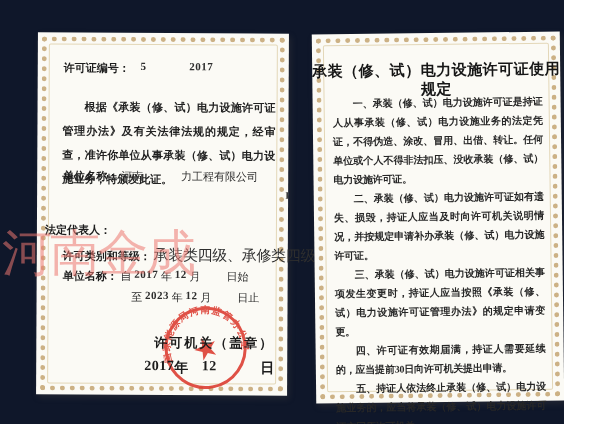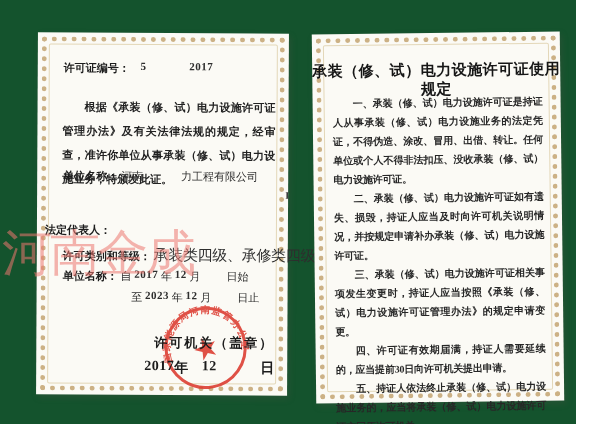--- a/index.html
+++ b/index.html
@@ -1,18 +1,18 @@
 <!DOCTYPE html>
 <html><head>
 <meta charset="utf-8">
 <style>
   html,body{margin:0;padding:0;}
   .scene{
-    position:relative;width:564px;height:424px;background:#14532d;overflow:hidden;
-    font-family:"Liberation Serif","DejaVu Serif",serif;color:#2e2e2e;padding-left:12px;
+    position:relative;width:564px;height:424px;background:#0f172a;overflow:hidden;
+    font-family:"Liberation Serif","DejaVu Serif",serif;color:#2e2e2e;
   }
   
   .page{position:absolute;background:#fbfaf5;box-shadow:2px 3px 6px rgba(90,85,75,.25);}
   .page.left{left:37px;top:33px;width:251px;height:362px;transform:rotate(.3deg);}
   .page.right{left:314px;top:33px;width:248px;height:369px;transform:rotate(-.7deg);}
   .frame{position:absolute;pointer-events:none;}
   .frame.outer{inset:4px;border:5px dotted #ccb185;border-radius:3px;}
   .frame.inner{inset:11px;border:1px solid #e3d7b8;border-radius:2px;}
   
   .row{position:absolute;white-space:nowrap;font-size:11px;}

